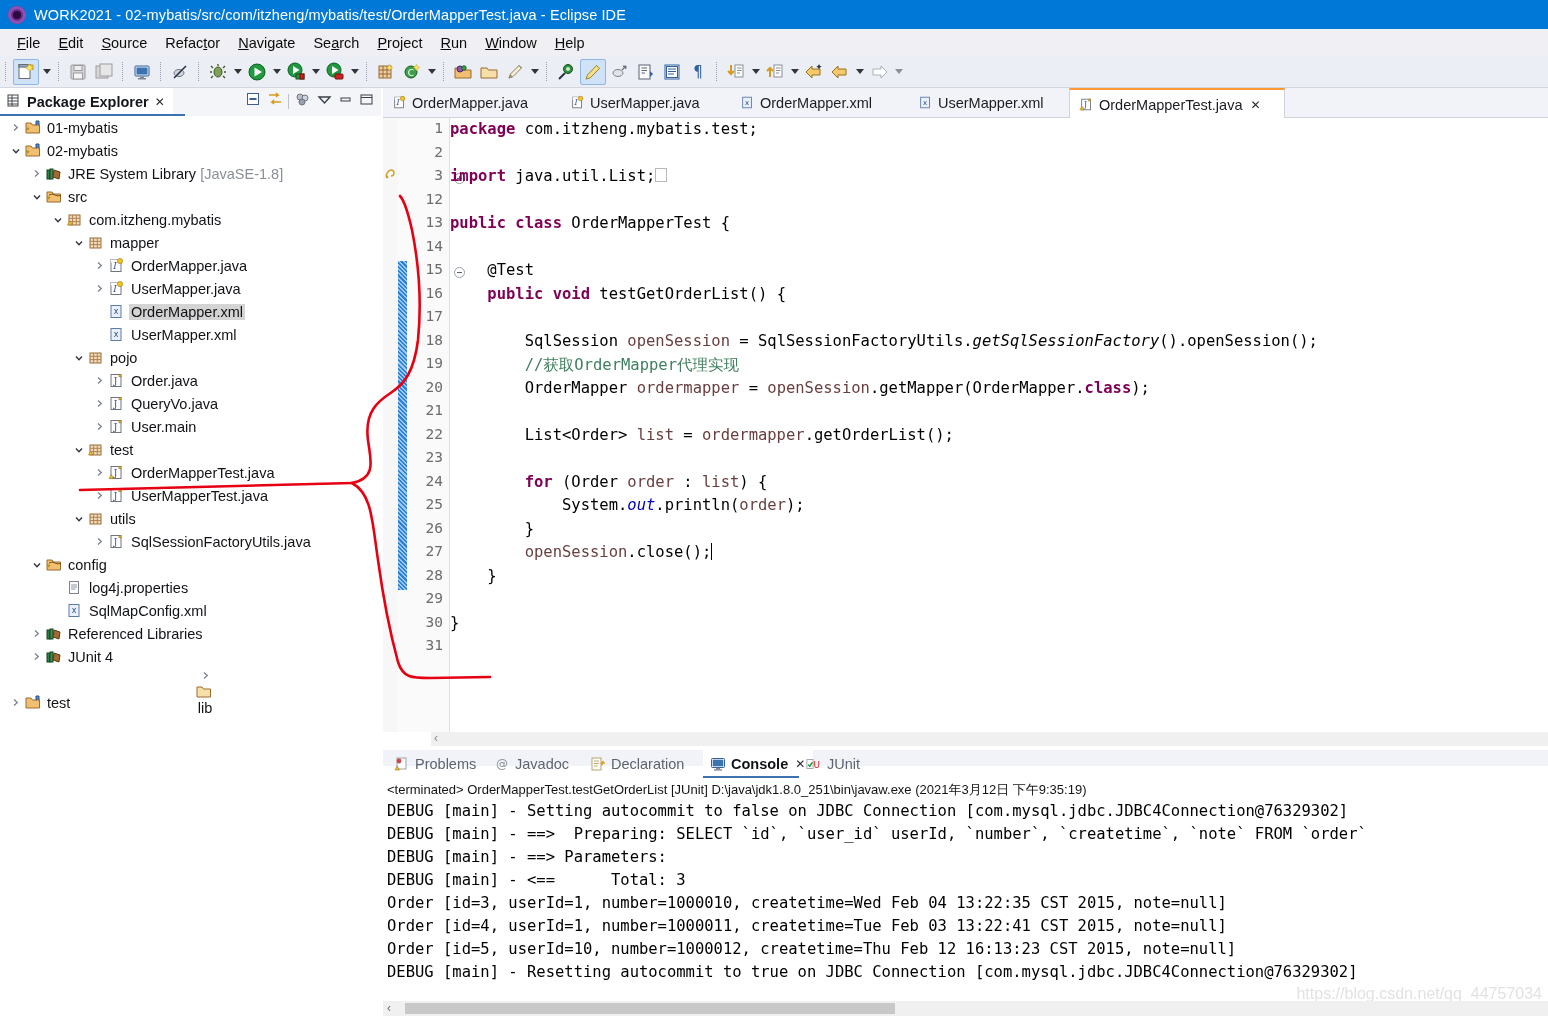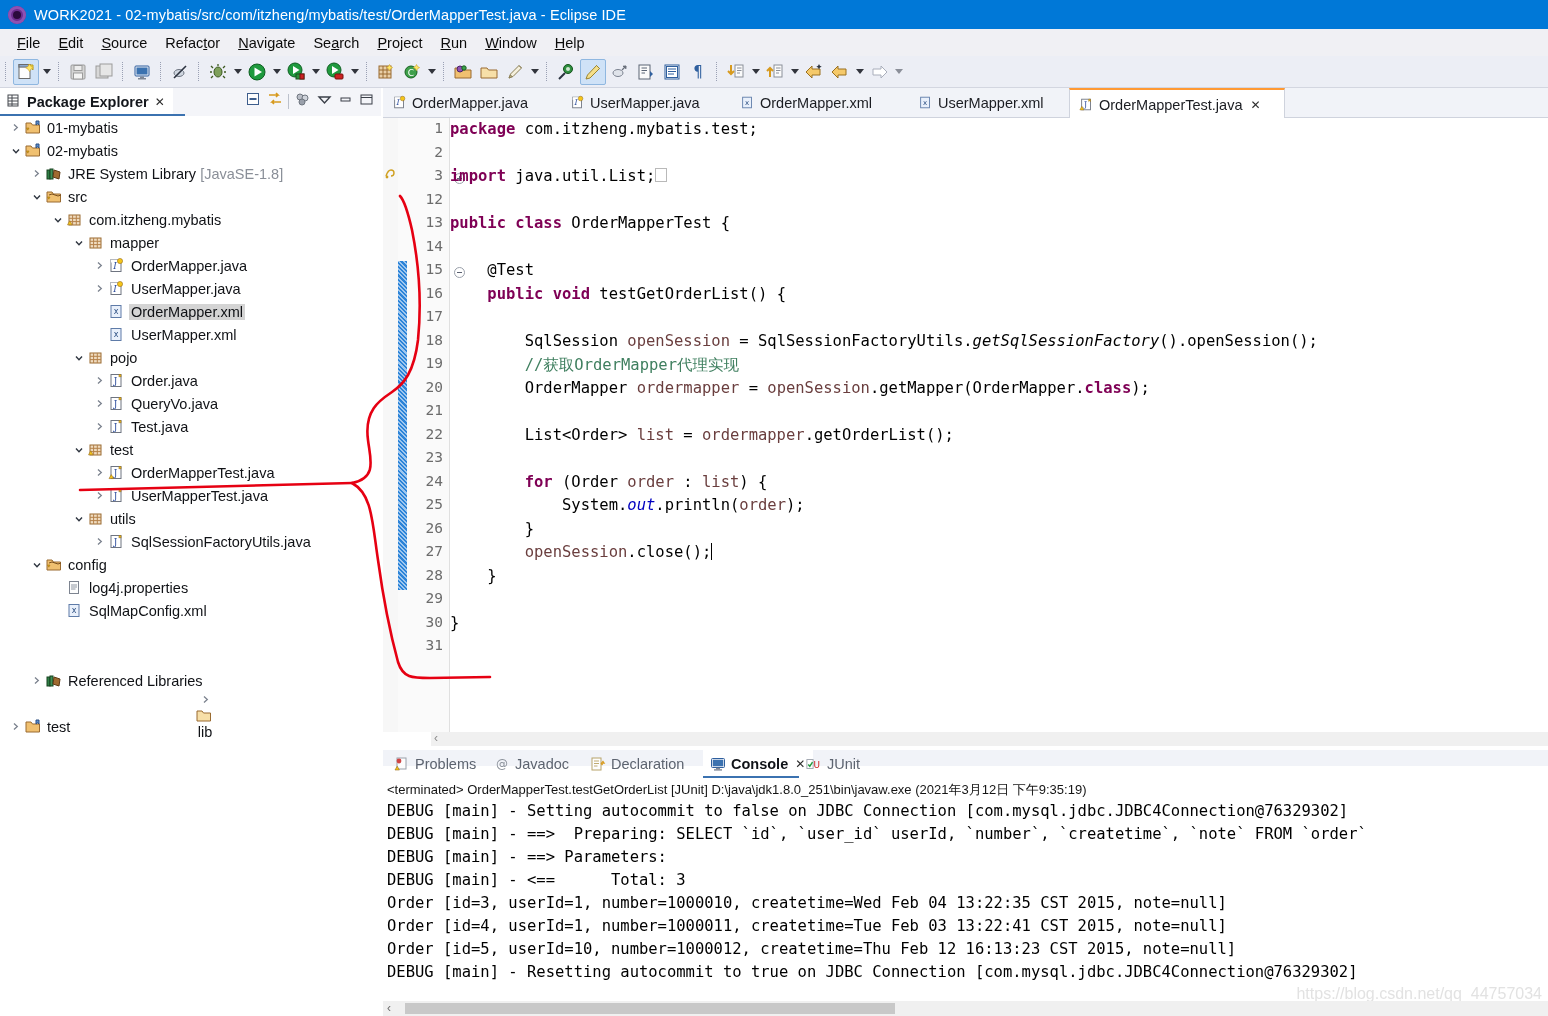--- a/index.html
+++ b/index.html
@@ -583,21 +583,21 @@
               <path d="M3 1.5 L6.3 4.5 L3 7.5" fill="none" stroke="#7a818d" stroke-width="1.3"></path>
             </svg>
           </span>
           <span class="ti">
             <svg width="17" height="17" viewBox="0 0 17 17">
               <rect x="3" y="2.5" width="10" height="12" fill="#ffffff" stroke="#6e7480"></rect>
               <text x="7.5" y="11.5" font-size="9" fill="#2f4f9e" font-family="DejaVu Serif" text-anchor="middle">J</text>
               <path d="M11 2.5 h2 v2.6 l-1-.9 l-1 .9z" fill="#f5c518" stroke="#9a7020" stroke-width=".6"></path>
             </svg>
           </span>
-          <span class="tl">Test.java</span>
+          <span class="tl">User.main</span>
         </div>
         <div class="trow" style="padding-left: 71px;">
           <span class="tw">
             <svg width="10" height="10" viewBox="0 0 10 10">
               <path d="M2 3.5 L5 6.7 L8 3.5" fill="none" stroke="#2f3640" stroke-width="1.4"></path>
             </svg>
           </span>
           <span class="ti">
             <svg width="17" height="17" viewBox="0 0 17 17">
               <rect x="3" y="4" width="11" height="10" fill="#f0dcc0" stroke="#9a6b31"></rect>
@@ -695,34 +695,49 @@
         <div class="trow" style="padding-left: 50px;">
           <span class="tw"></span>
           <span class="ti">
             <svg width="17" height="17" viewBox="0 0 17 17">
               <rect x="3" y="2.5" width="10" height="12" fill="#e9f0fb" stroke="#5e7ba8"></rect>
               <text x="8" y="11" font-size="8" fill="#2a4d80" font-family="DejaVu Sans" text-anchor="middle">x</text>
             </svg>
           </span>
           <span class="tl">SqlMapConfig.xml</span>
         </div>
-        <div class="trow" style="padding-left: 29px; margin-top: 47px;">
+        <div class="trow" style="padding-left: 29px;">
           <span class="tw">
             <svg width="9" height="9" viewBox="0 0 9 9">
               <path d="M3 1.5 L6.3 4.5 L3 7.5" fill="none" stroke="#7a818d" stroke-width="1.3"></path>
             </svg>
           </span>
           <span class="ti">
             <svg width="17" height="17" viewBox="0 0 17 17">
               <rect x="2" y="5" width="3" height="9" fill="#2f7f46" stroke="#16431f"></rect>
               <rect x="5" y="4" width="3" height="10" fill="#3f8f56" stroke="#16431f"></rect>
               <path d="M9 5 l6 2 l-1 7 l-6-2z" fill="#a06a30" stroke="#5d3a14"></path>
             </svg>
           </span>
           <span class="tl">Referenced Libraries</span>
+        </div>
+        <div class="trow" style="padding-left: 29px;">
+          <span class="tw">
+            <svg width="9" height="9" viewBox="0 0 9 9">
+              <path d="M3 1.5 L6.3 4.5 L3 7.5" fill="none" stroke="#7a818d" stroke-width="1.3"></path>
+            </svg>
+          </span>
+          <span class="ti">
+            <svg width="17" height="17" viewBox="0 0 17 17">
+              <rect x="2" y="5" width="3" height="9" fill="#2f7f46" stroke="#16431f"></rect>
+              <rect x="5" y="4" width="3" height="10" fill="#3f8f56" stroke="#16431f"></rect>
+              <path d="M9 5 l6 2 l-1 7 l-6-2z" fill="#a06a30" stroke="#5d3a14"></path>
+            </svg>
+          </span>
+          <span class="tl">JUnit 4</span>
         </div>
         <div class="trow" style="padding-left: 29px; flex-direction: column;">
           <span class="tw">
             <svg width="9" height="9" viewBox="0 0 9 9">
               <path d="M3 1.5 L6.3 4.5 L3 7.5" fill="none" stroke="#7a818d" stroke-width="1.3"></path>
             </svg>
           </span>
           <span class="ti">
             <svg width="17" height="17" viewBox="0 0 17 17">
               <path d="M2 4 h5 l1.5 2 h7 v8 h-13.5z" fill="#f7dfa8" stroke="#9a6b31"></path>

